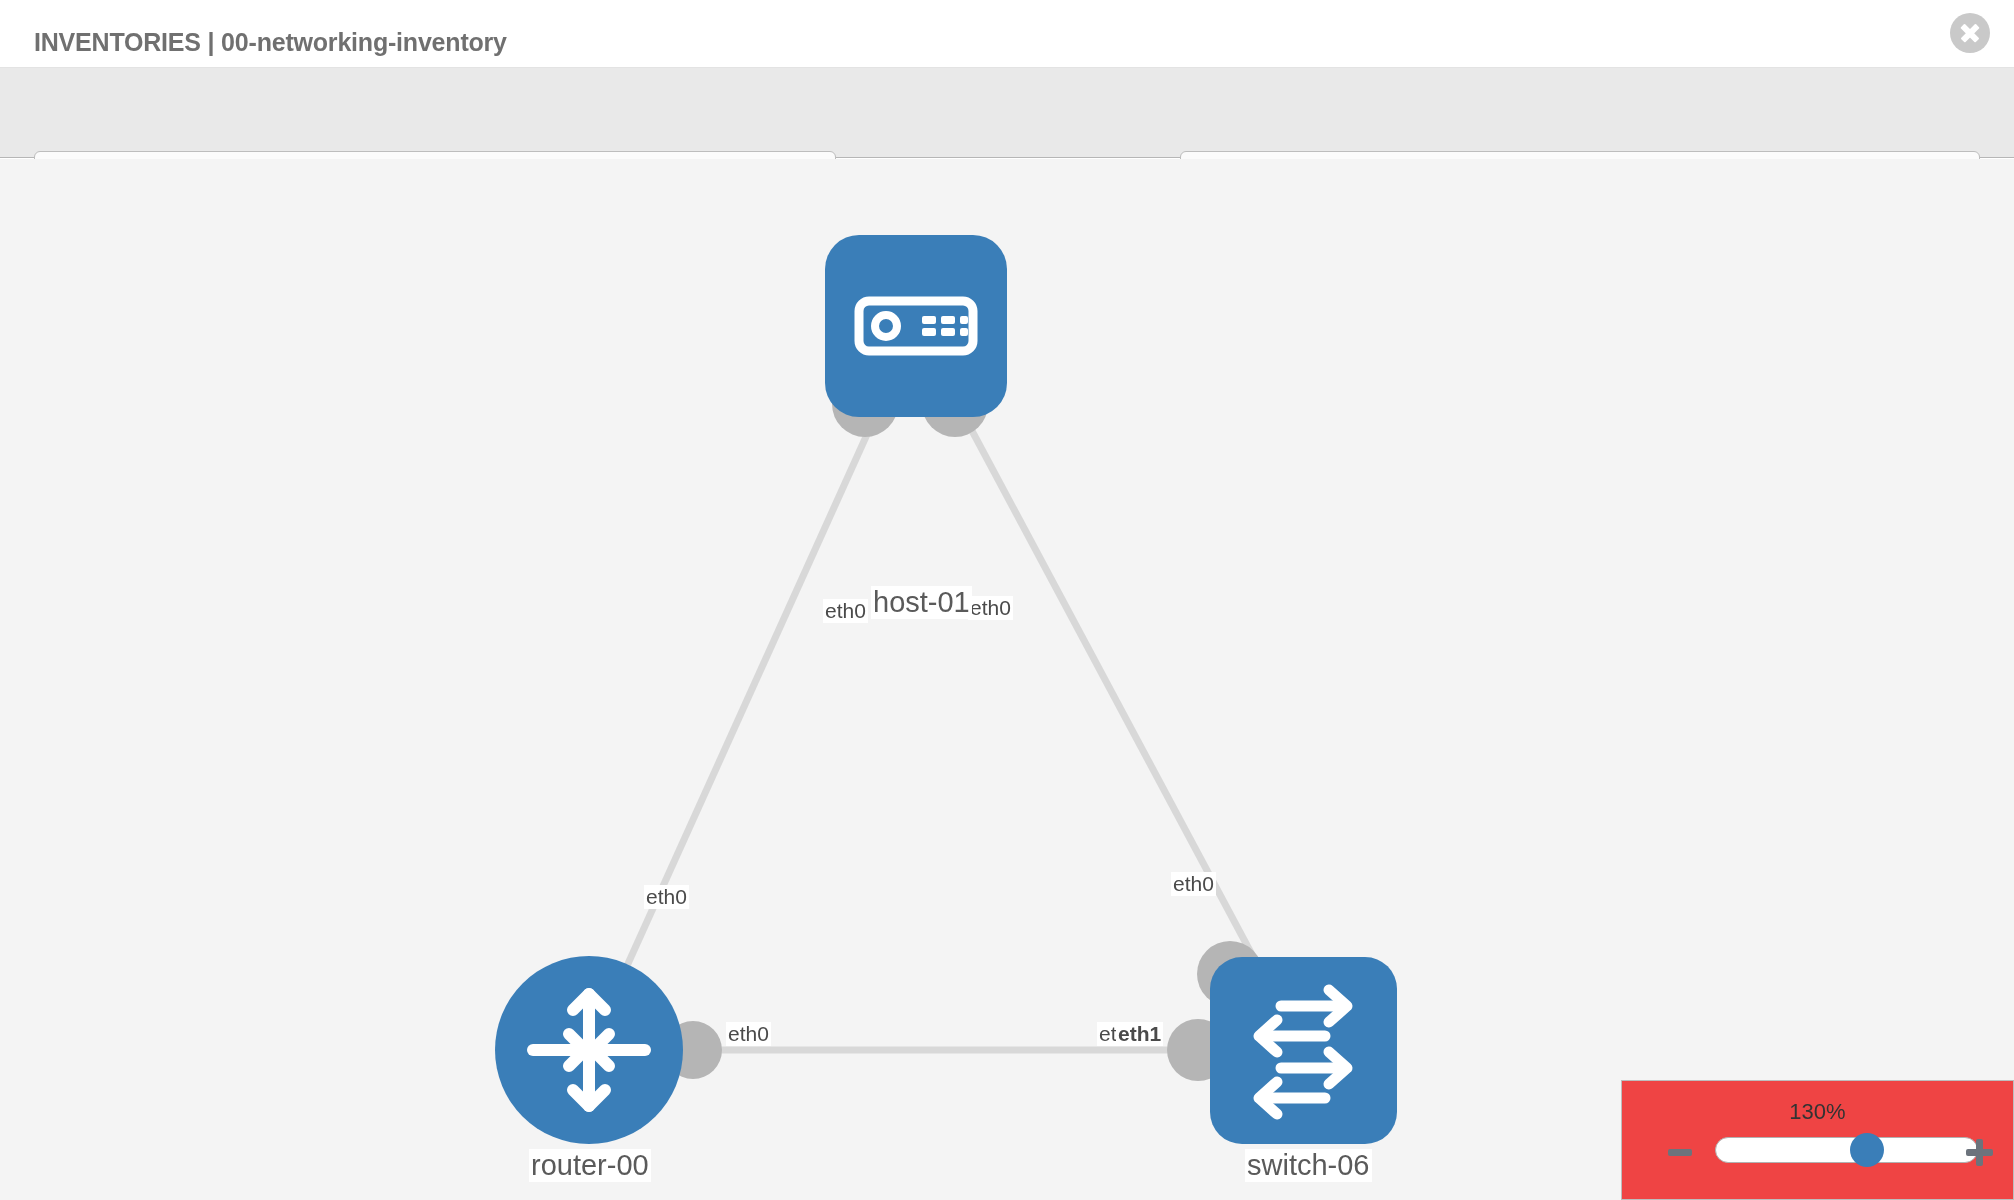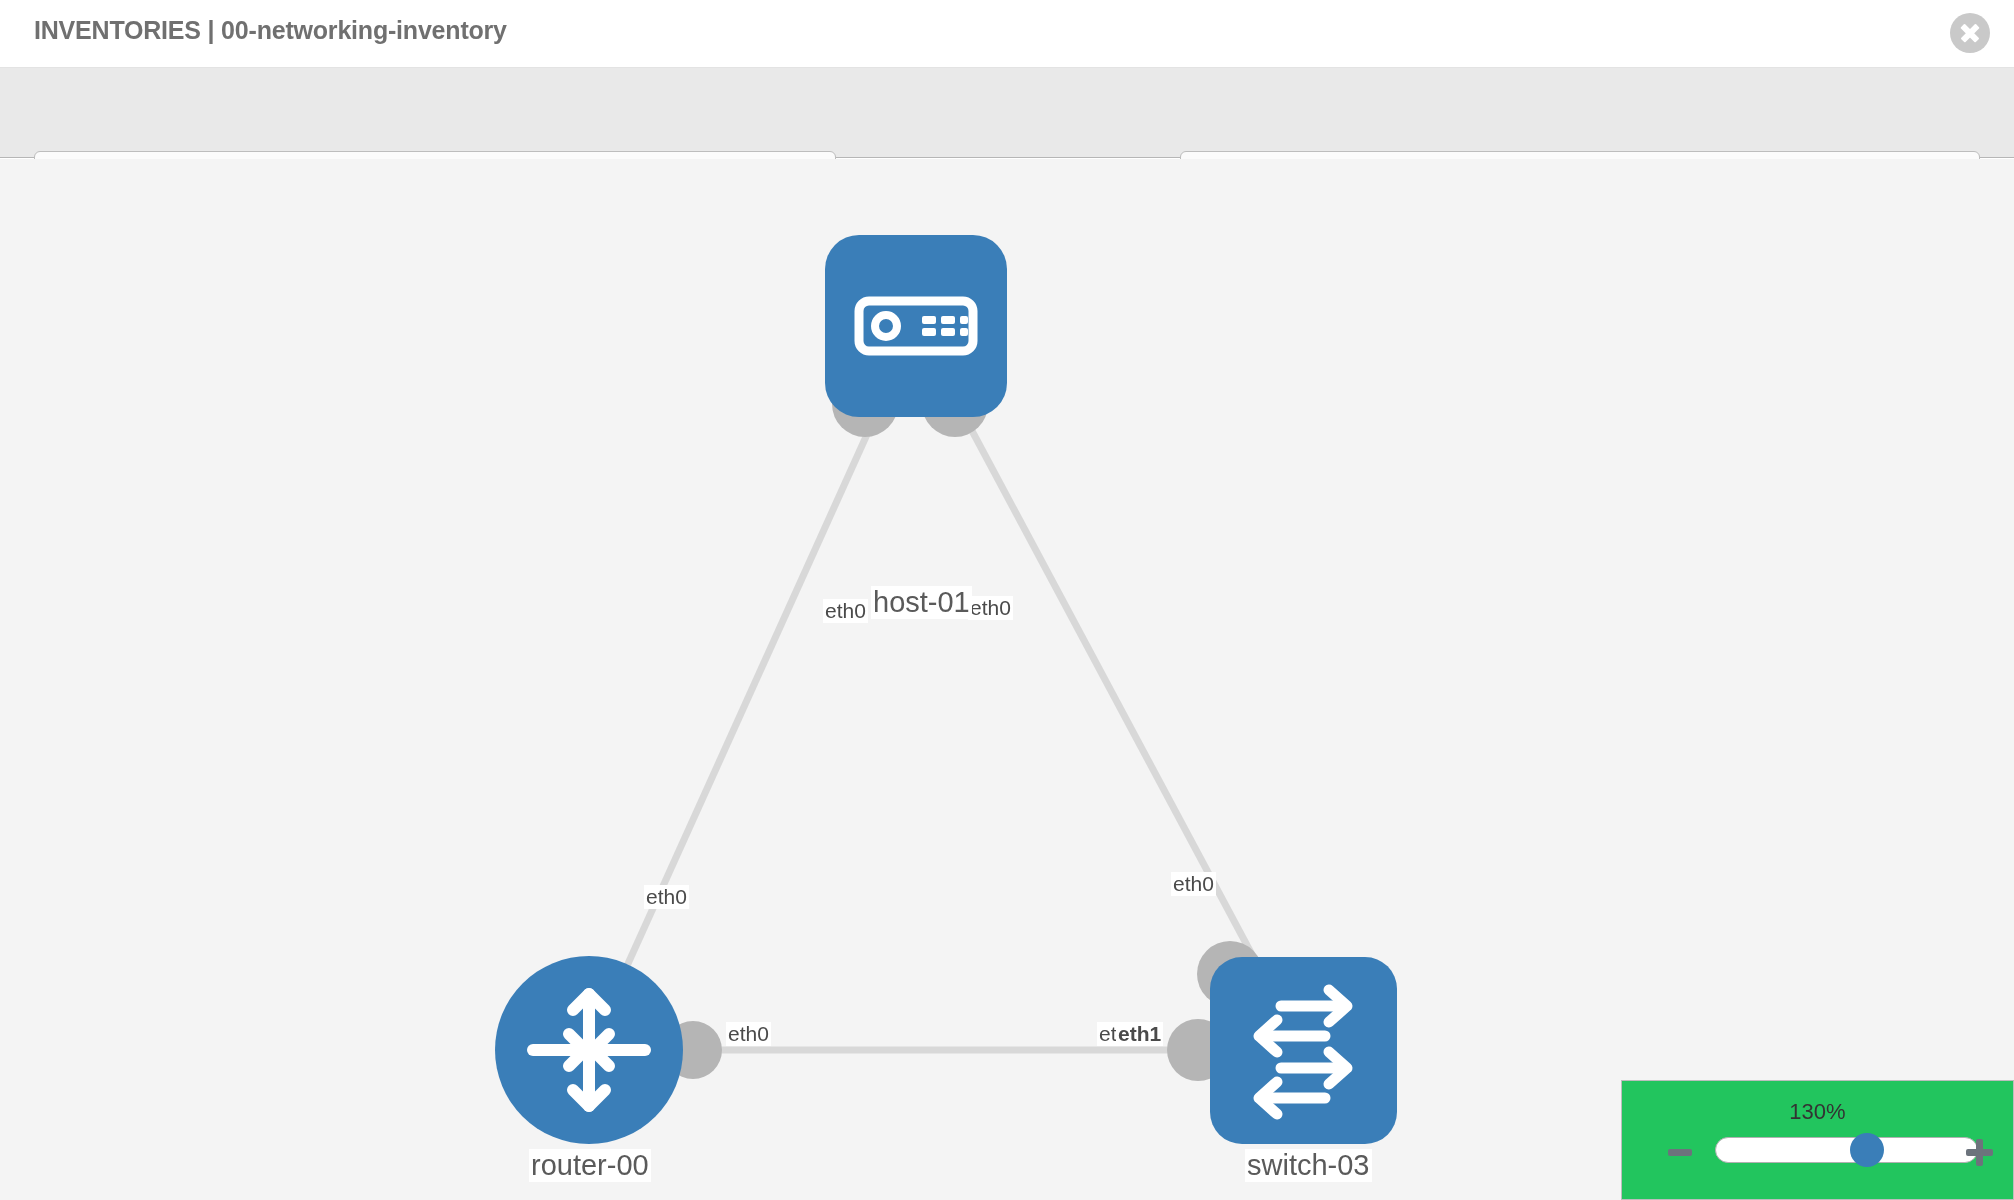--- a/index.html
+++ b/index.html
@@ -9,21 +9,21 @@
     background: #f4f4f4; overflow: hidden;
   }
   #app { position: relative; width: 2014px; height: 1200px; background: #ffffff; }
 
   
   .header {
     position: absolute; left: 0; top: 0; width: 2014px; height: 68px;
     background: #ffffff; border-bottom: 1px solid #e3e3e3;
   }
   .page-title {
-    position: absolute; left: 34px; top: 16px;
+    position: absolute; left: 34px; top: 28px;
     font-size: 25px; font-weight: bold; color: #707070;
     letter-spacing: -0.2px; white-space: nowrap;
   }
   .close-btn {
     position: absolute; right: 24px; top: 13px;
     width: 40px; height: 40px; border-radius: 50%;
     background: #c9c9c9; cursor: pointer;
   }
   .close-btn::before, .close-btn::after {
     content: ""; position: absolute; left: 50%; top: 50%;
@@ -83,21 +83,21 @@
   }
   .iface-label {
     position: absolute; font-size: 21px; color: #4a4a4a;
     background: #ffffff; padding: 0 2px; white-space: nowrap;
   }
 
   
   .zoom-panel {
     position: absolute; left: 1621px; top: 1080px;
     width: 393px; height: 120px;
-    background: #22c55e; border: 1px solid #bdbdbd;
+    background: #ef4444; border: 1px solid #bdbdbd;
   }
   .zoom-value {
     position: absolute; left: 0; right: 0; top: 18px;
     text-align: center; font-size: 22px; color: #333333;
   }
   .zoom-minus, .zoom-plus {
     position: absolute; top: 57px; cursor: pointer; width: 28px; height: 28px;
   }
   .zoom-minus { left: 44px; }
   .zoom-plus  { right: 20px; }
@@ -236,21 +236,21 @@
     <span class="iface-label" style="left:823px; top:440px;">eth0</span>
     <span class="iface-label" style="left:968px; top:437px;">eth0</span>
     <span class="iface-label" style="left:644px; top:726px;">eth0</span>
     <span class="iface-label" style="left:1171px; top:713px;">eth0</span>
     <span class="iface-label" style="left:726px; top:863px;">eth0</span>
     <span class="iface-label" style="left:1097px; top:863px;">eth0</span>
     <span class="iface-label" style="left:1116px; top:863px;font-weight:bold;">eth1</span>
 
     <span class="node-label" style="left:871px; top:427px;">host-01</span>
     <span class="node-label" style="left:529px; top:990px;">router-00</span>
-    <span class="node-label" style="left:1245px; top:990px;">switch-03</span>
+    <span class="node-label" style="left:1245px; top:990px;">switch-06</span>
   </div>
 
   <div class="zoom-panel">
     <div class="zoom-value">130%</div>
     <div class="zoom-minus"></div>
     <div class="zoom-track">
       <div class="zoom-thumb" id="zoom-thumb" style="left: 58%;"></div>
     </div>
     <div class="zoom-plus"></div>
   </div>

